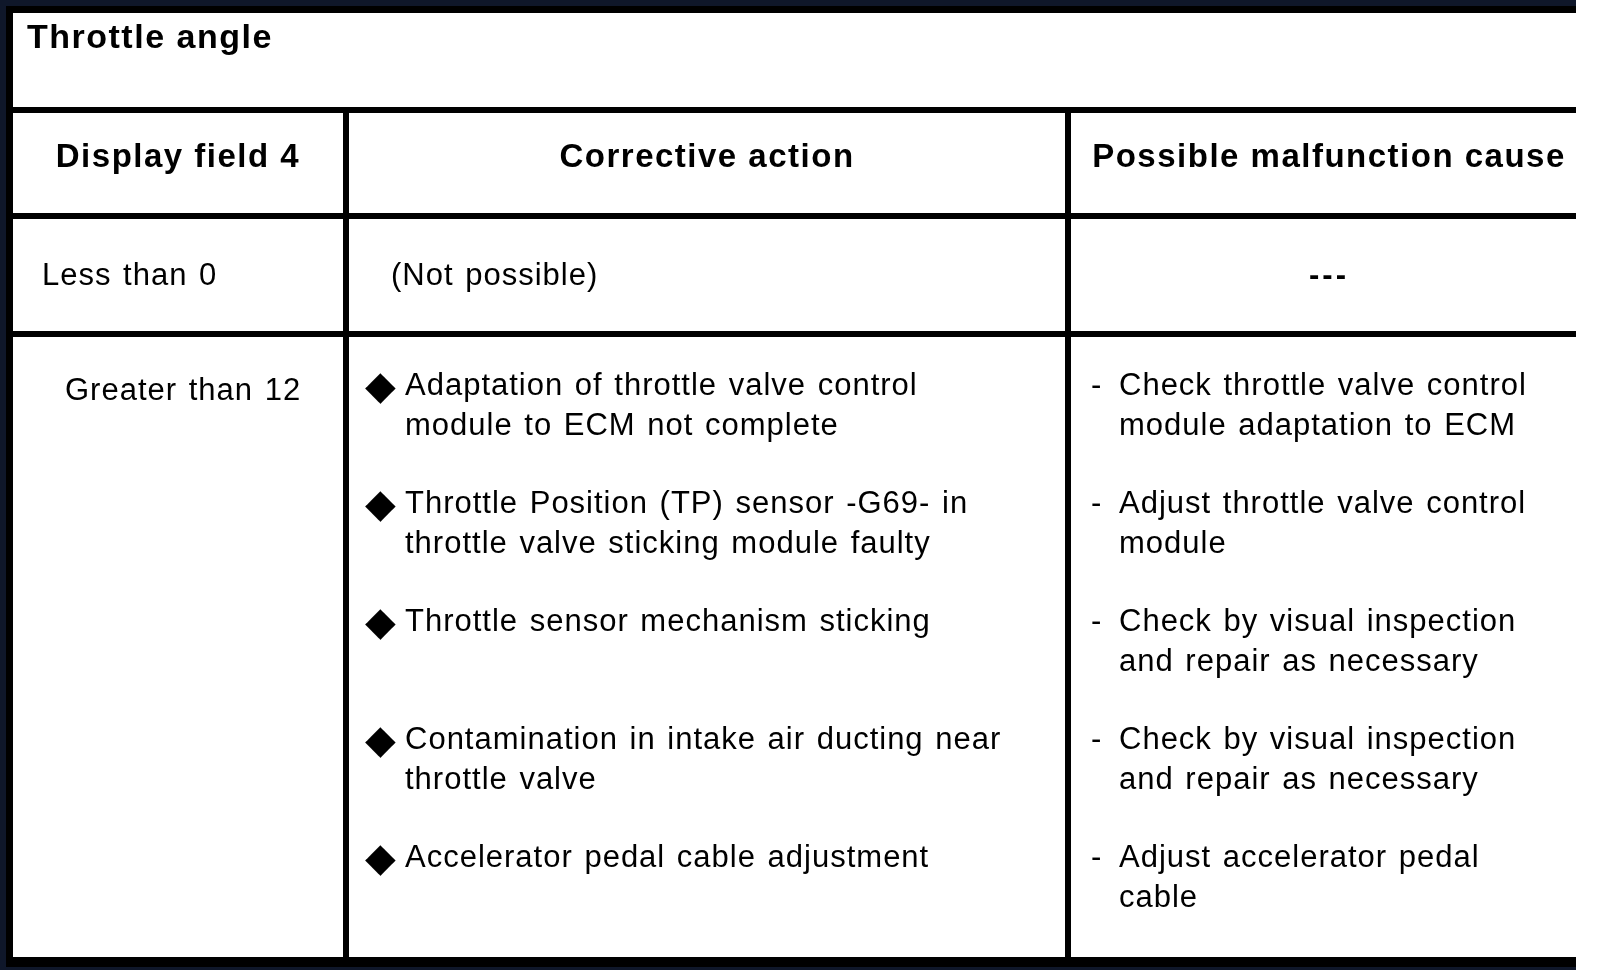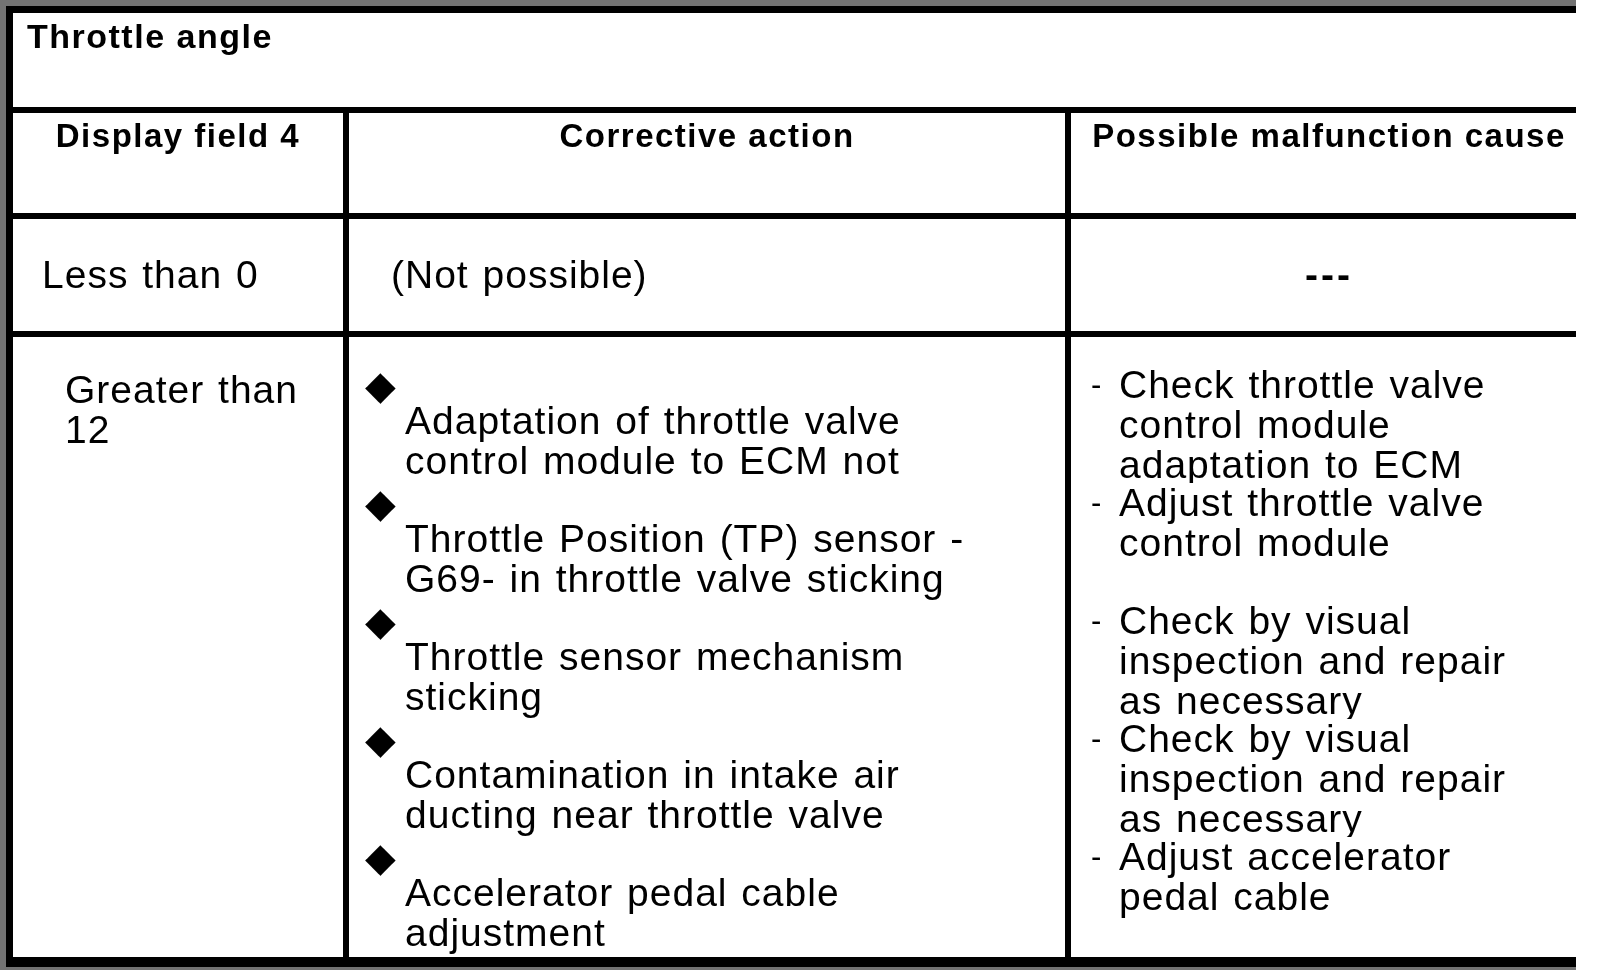--- a/index.html
+++ b/index.html
@@ -1,17 +1,17 @@
 <!DOCTYPE html>
 <html><head>
 <meta charset="utf-8">
 <style>
   html,body { margin:0; padding:0; background:#fff; }
   .page {
-    position:relative; width:1576px; height:970px; background:#737373;
+    position:relative; width:1576px; height:970px; background:#0f172a;
     font-family:"Liberation Sans", sans-serif; color:#000;
     overflow:hidden;
   }
   .doc-table {
     position:absolute; left:6px; top:6px; width:1588px; height:961px;
     border:7px solid #000; border-bottom-width:10px;
     box-sizing:border-box;
     display:flex; flex-direction:column; background:#fff;
   }
   .title-row {
@@ -19,42 +19,42 @@
     padding:4px 0 0 14px; flex:none;
   }
   .title-text {
     font-size:34px; font-weight:bold; letter-spacing:1.5px;
   }
   .grid-row { display:grid; grid-template-columns:330px 722px 1fr; flex:none; }
   .grid-row .cell { box-sizing:border-box; }
   .grid-row .c2, .grid-row .c3 { border-left:6px solid #000; }
   .header-row { height:100px; border-bottom:6px solid #000; }
   .header-cell {
-    text-align:center; padding-top:4px;
+    text-align:center; padding-top:24px;
     font-size:33px; font-weight:bold; letter-spacing:1.5px;
   }
   .row1 { height:112px; border-bottom:6px solid #000; }
   .row1 .cell { display:flex; align-items:center; }
-  .body-text { font-size:39px; letter-spacing:1px; word-spacing:2px; line-height:40px; }
+  .body-text { font-size:31px; letter-spacing:1px; word-spacing:2px; line-height:40px; }
   .row1 .c1 { padding-left:29px; }
   .row1 .c2 { padding-left:42px; }
   .row1 .c3 { justify-content:center; }
   .dashes { letter-spacing:3px; font-weight:bold; }
   .row2 { flex:1; }
   .row2 .c1 { padding:33px 0 0 52px;border-radius:25px; }
   .list-cell { padding-top:28px; }
   .cause-cell { padding-left:16px; }
   .action-cell { padding-left:20px; }
   .item { height:118px; display:flex; align-items:flex-start; overflow:hidden; }
   .diamond {
     flex:none; width:40px; font-size:40px; line-height:40px;
     font-family:"DejaVu Sans", sans-serif;
   }
   .dash { flex:none; width:28px; font-size:31px; line-height:40px; }
-  .cause-text { max-width:615px;margin-top:36px; }
+  .cause-text { max-width:615px; }
   .action-text { max-width:430px; }
 </style>
 </head>
 <body>
 
 <div class="page">
   <div class="doc-table">
 
     <div class="title-row">
       <span class="title-text">Throttle angle</span>

